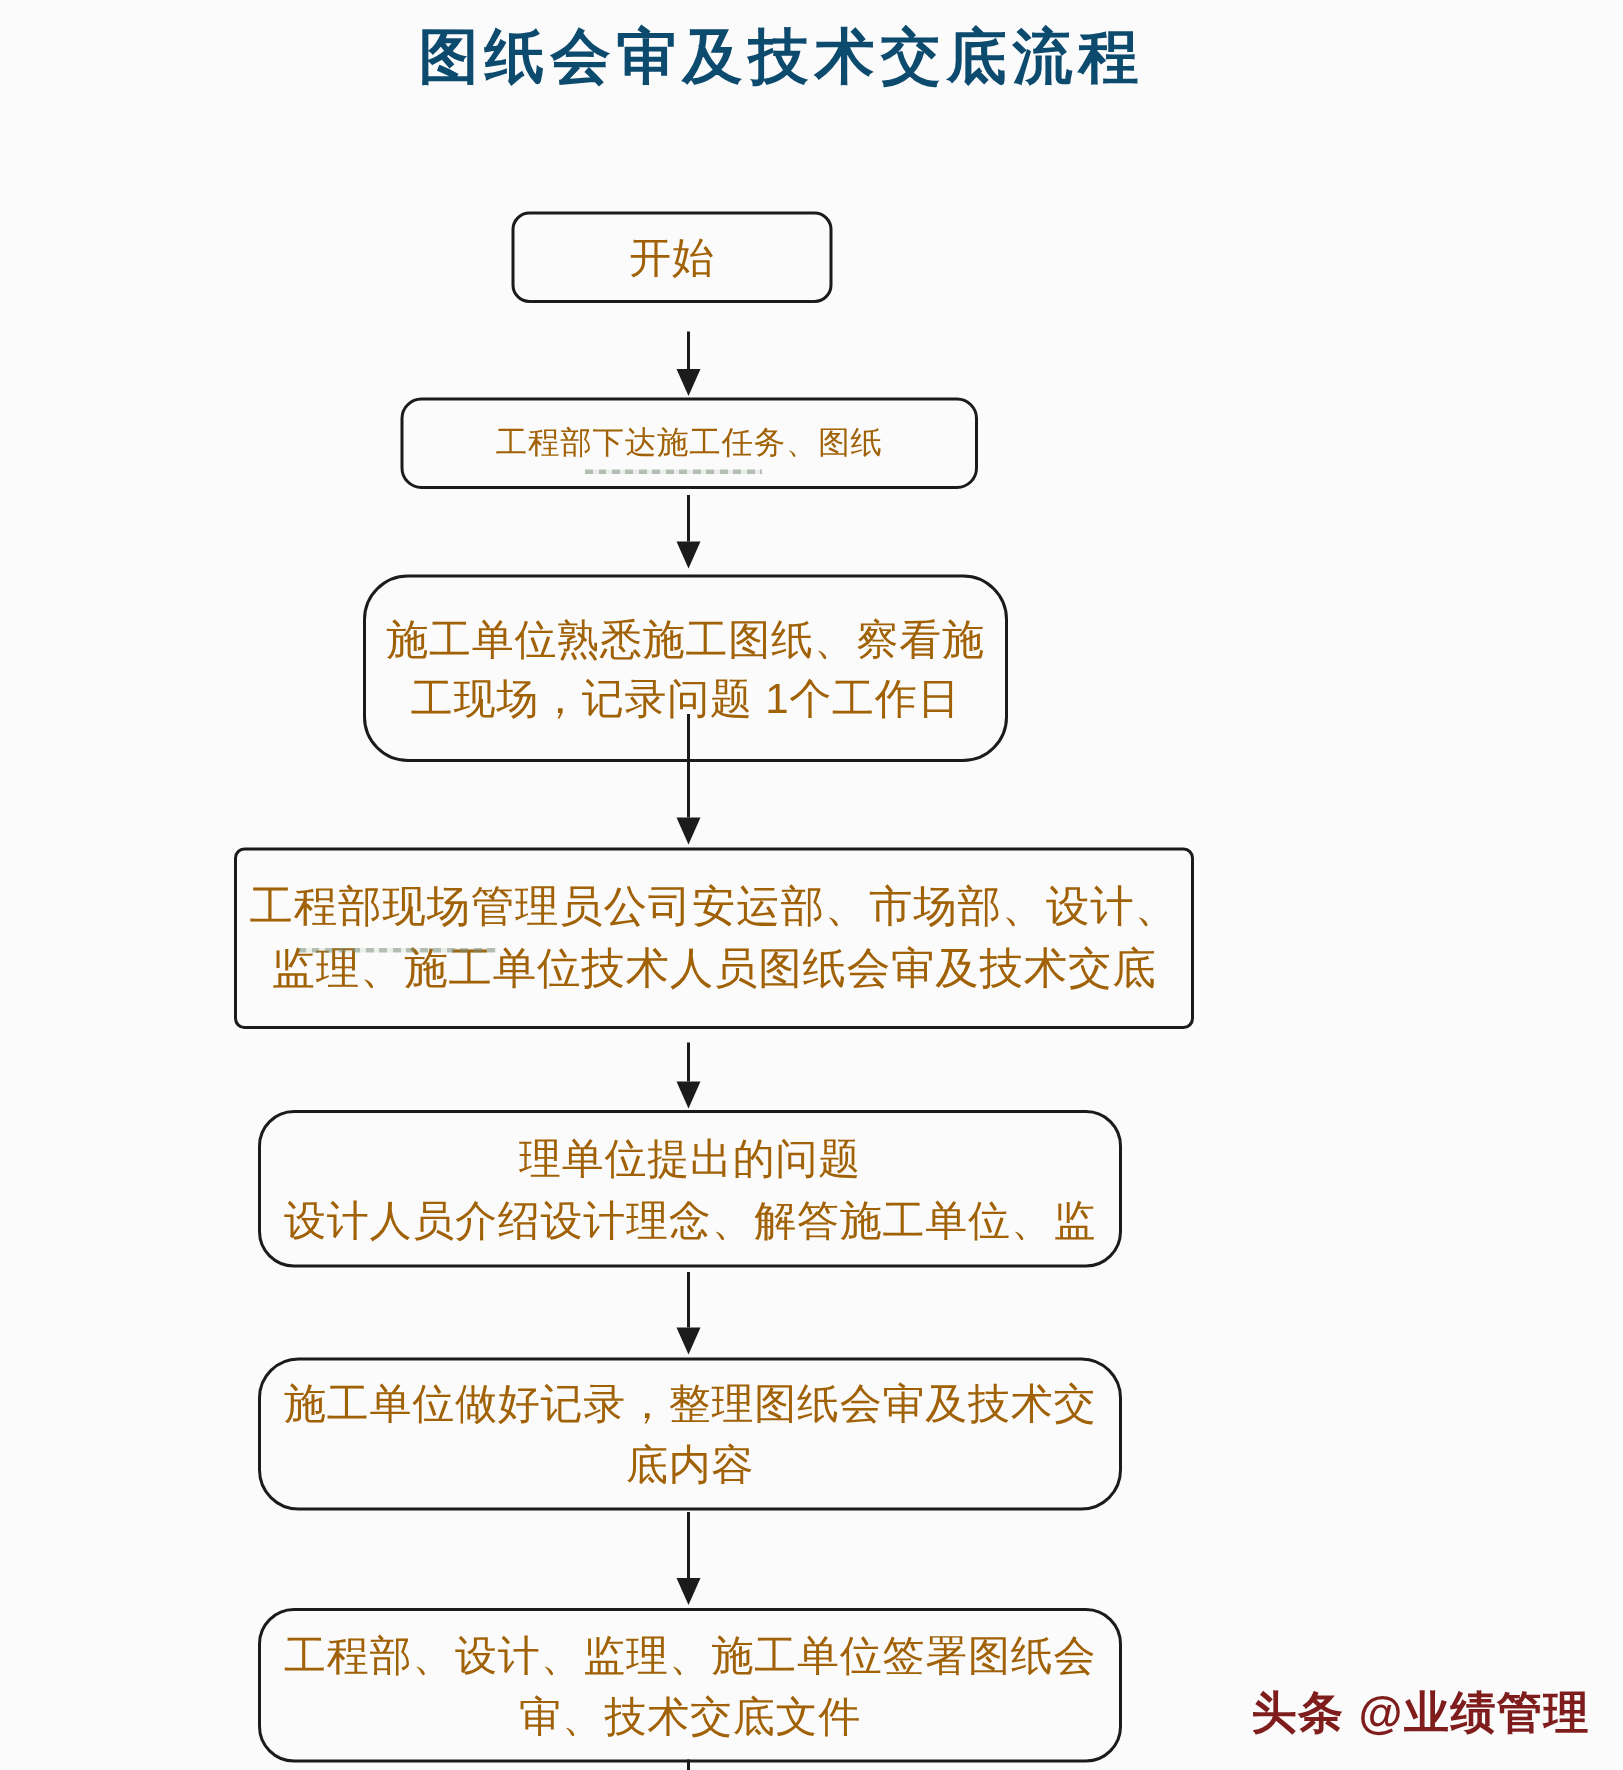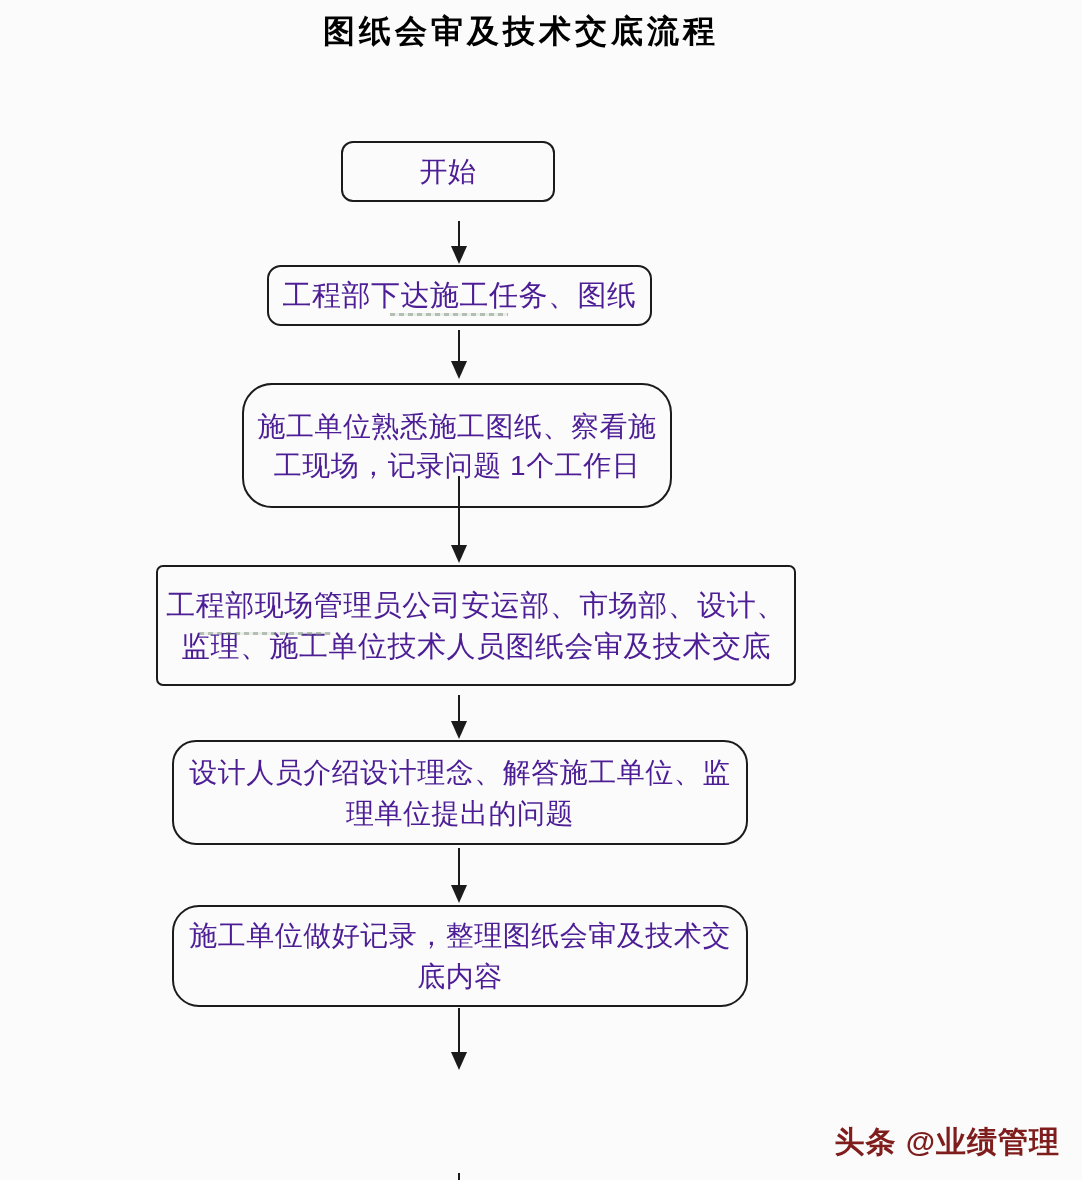--- a/index.html
+++ b/index.html
@@ -18,44 +18,44 @@
   }
   
   .title {
     position: absolute;
     top: 10px;
     left: 0;
     width: 1042px;
     text-align: center;
     font-family: "Liberation Serif", "DejaVu Serif", serif;
     font-weight: 700;
-    font-size: 32px;
+    font-size: 40px;
     letter-spacing: 4px;
-    color: #000000;
+    color: #0c4a6e;
     white-space: nowrap;
   }
   
   .node {
     position: absolute;
     box-sizing: border-box;
     border: 2px solid #1b1b1b;
     background: transparent;
     display: flex;
     flex-direction: column;
     justify-content: center;
     align-items: center;
     text-align: center;
     font-size: 28px;
     letter-spacing: 0.5px;
     line-height: 41px;
-    color: #4c1d95;
+    color: #a16207;
   }
   .node .nline { white-space: nowrap; }
   .n1 { left: 341px; top: 141px; width: 214px; height: 61px; border-radius: 12px; }
-  .n2 { left: 267px; top: 265px; width: 385px; height: 61px; border-radius: 14px; font-size: 29px; }
+  .n2 { left: 267px; top: 265px; width: 385px; height: 61px; border-radius: 14px; font-size: 21px; }
   .n3 { left: 242px; top: 383px; width: 430px; height: 125px; border-radius: 30px; line-height: 39px; }
   .n4 { left: 156px; top: 565px; width: 640px; height: 121px; border-radius: 7px; font-size: 29px; }
   .n5 { left: 172px; top: 740px; width: 576px; height: 105px; border-radius: 24px; }
   .n6 { left: 172px; top: 905px; width: 576px; height: 102px; border-radius: 27px; }
   .n7 { left: 172px; top: 1072px; width: 576px; height: 103px; border-radius: 24px; }
   
   .arrow {
     position: absolute;
     left: 451px;
     width: 16px;
@@ -144,39 +144,43 @@
     <div class="nline">监理、施工单位技术人员图纸会审及技术交底</div>
   </div>
   <div class="squiggle sq2"></div>
 
   <div class="arrow a4">
     <div class="line"></div>
     <div class="head"></div>
   </div>
 
   <div class="node n5">
+    <div class="nline">理单位提出的问题</div>
     <div class="nline">设计人员介绍设计理念、解答施工单位、监</div>
-    <div class="nline">理单位提出的问题</div>
   </div>
 
   <div class="arrow a5">
     <div class="line"></div>
     <div class="head"></div>
   </div>
 
   <div class="node n6">
     <div class="nline">施工单位做好记录，整理图纸会审及技术交</div>
     <div class="nline">底内容</div>
   </div>
 
   <div class="arrow a6">
     <div class="line"></div>
     <div class="head"></div>
   </div>
 
+  <div class="node n7">
+    <div class="nline">工程部、设计、监理、施工单位签署图纸会</div>
+    <div class="nline">审、技术交底文件</div>
+  </div>
 
   <div class="arrow a7">
     <div class="line"></div>
   </div>
 
   <div class="watermark">头条 @业绩管理</div>
 
 </div>
 
 </body></html>

